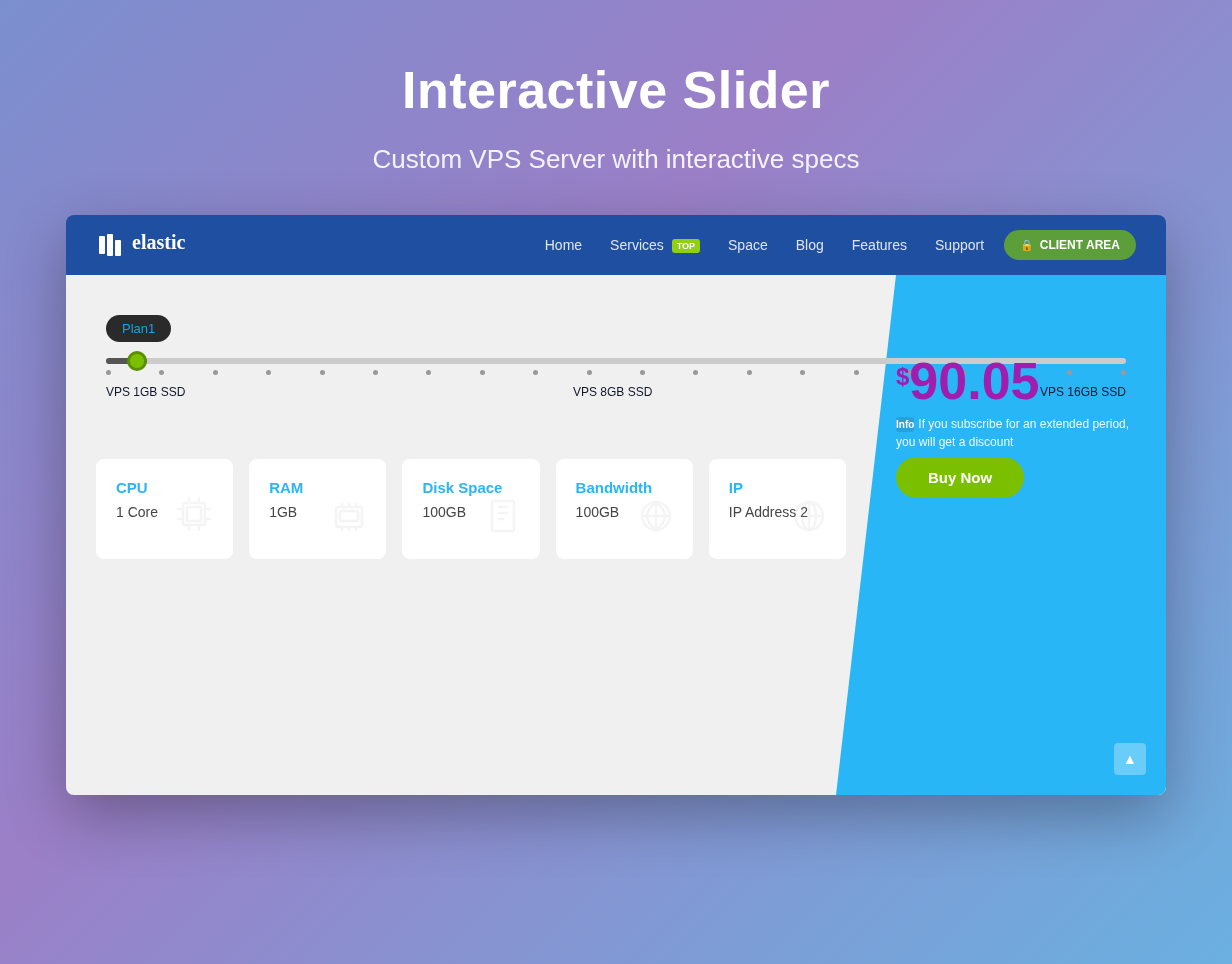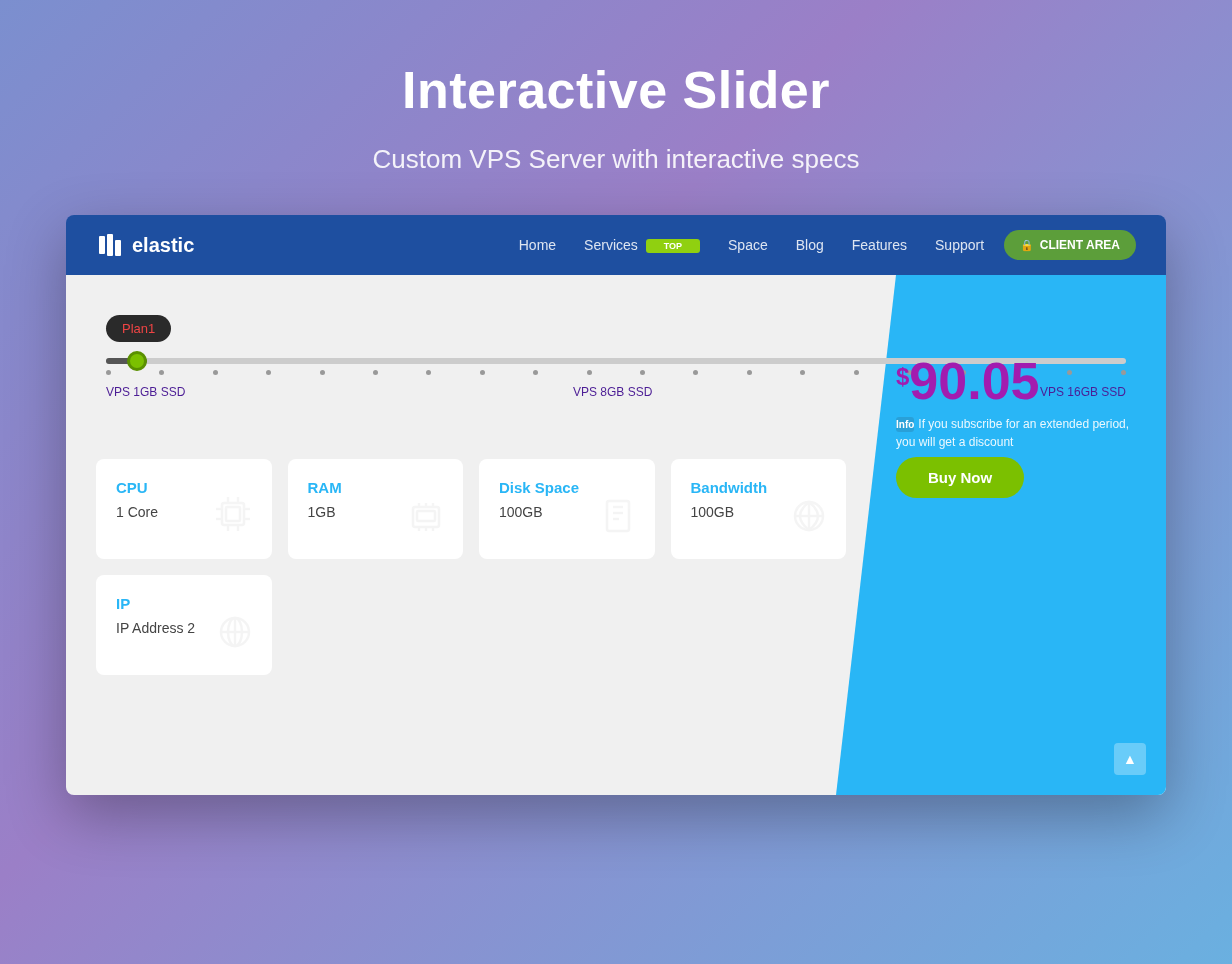--- a/index.html
+++ b/index.html
@@ -42,26 +42,26 @@
     
     .navbar {
       background: #1e4fa0;
       display: flex;
       align-items: center;
       padding: 0 30px;
       height: 60px;
     }
     .logo {
       display: flex;
-      align-items: center;
       color: white;
       font-size: 20px;
       font-weight: 600;
       gap: 8px;
       margin-right: auto;
+      font-family: Liberation Serif, serif;
     }
     .logo-icon {
       width: 28px;
       height: 28px;
       display: flex;
       align-items: center;
       justify-content: center;
     }
     .logo-icon svg {
       fill: white;
@@ -77,21 +77,21 @@
       color: rgba(255,255,255,0.85);
       text-decoration: none;
       font-size: 14px;
       font-weight: 500;
     }
     .nav-badge {
       background: #90d010;
       color: white;
       font-size: 9px;
       font-weight: 700;
-      padding: 2px 18px;
+      padding: 2px 5px;
       border-radius: 3px;
       margin-left: 4px;
       vertical-align: middle;
     }
     .client-area-btn {
       background: #5c9e3a;
       color: white;
       border: none;
       border-radius: 20px;
       padding: 8px 16px;
@@ -132,21 +132,21 @@
       padding: 30px 30px 40px;
     }
 
     
     .slider-section {
       padding: 10px 0 30px;
     }
 
     .plan-label {
       background: #2a2a2a;
-      color: #ef4444;
+      color: #0ea5e9;
       border-radius: 20px;
       padding: 6px 16px;
       font-size: 13px;
       font-weight: 500;
       display: inline-block;
       margin-bottom: 16px;
       margin-left: 10px;
     }
 
     .slider-container {
@@ -195,28 +195,28 @@
       width: 5px;
       height: 5px;
       background: #999;
       border-radius: 50%;
     }
 
     .slider-labels {
       display: flex;
       justify-content: space-between;
       font-size: 12px;
-      color: #4c1d95;
+      color: #0f172a;
       margin-top: 4px;
     }
 
     
     .spec-cards {
       display: grid;
-      grid-template-columns: repeat(4, 1fr);
+      grid-template-columns: repeat(5, 1fr);
       gap: 16px;
       margin-top: 20px;
       width: 750px;
     }
 
     .spec-card {
       background: white;
       border-radius: 8px;
       padding: 20px 20px 16px;
       position: relative;

